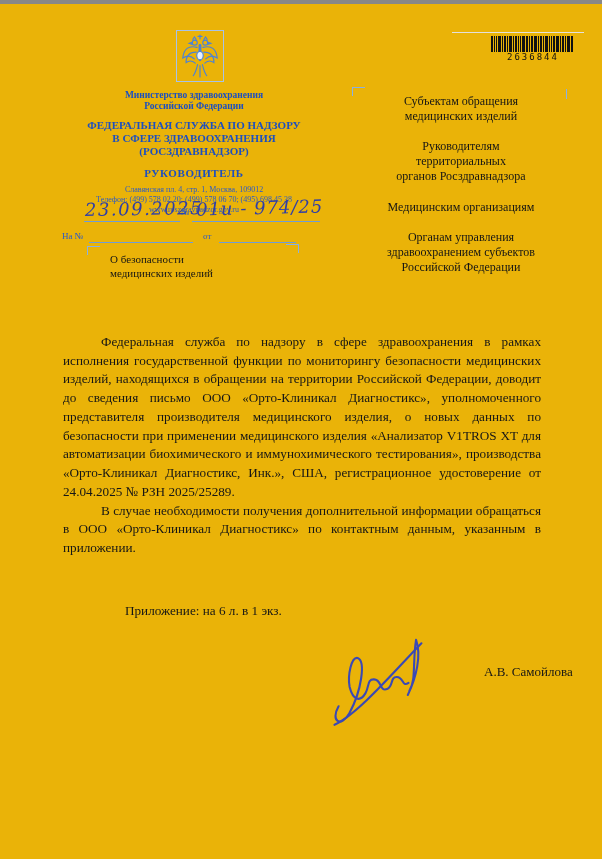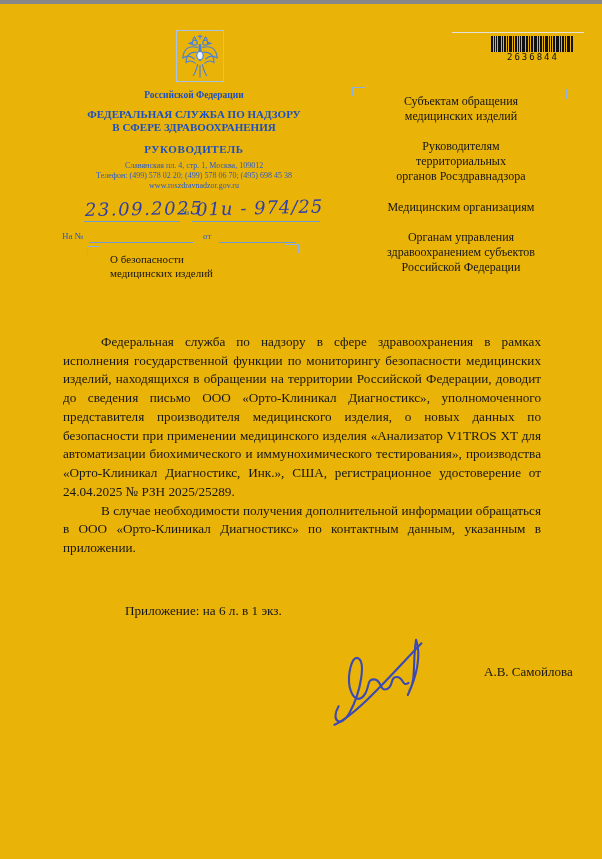--- a/index.html
+++ b/index.html
@@ -120,25 +120,27 @@
         <path d="M18 20 C10 20 7 25 7.5 31 C11 28 14 29 17 31.5"></path>
         <path d="M26 20 C34 20 37 25 36.5 31 C33 28 30 29 27 31.5"></path>
         <path d="M19.5 33 C18 39 17 42 15 44.5 M22 34 V46 M24.5 33 C26 39 27 42 29 44.5"></path>
         <ellipse cx="22" cy="23.5" rx="3.4" ry="4.4" fill="#eaf1fb"></ellipse>
       </g>
     </svg>
   </div>
 
   <div class="letterhead">
     <div class="lh-ministry">
+      <div>Министерство здравоохранения</div>
       <div>Российской Федерации</div>
     </div>
     <div class="lh-service">
       <div>ФЕДЕРАЛЬНАЯ СЛУЖБА ПО НАДЗОРУ</div>
       <div>В СФЕРЕ ЗДРАВООХРАНЕНИЯ</div>
+      <div>(РОСЗДРАВНАДЗОР)</div>
     </div>
     <div class="lh-head">РУКОВОДИТЕЛЬ</div>
     <div class="lh-contacts">
       <div>Славянская пл. 4, стр. 1, Москва, 109012</div>
       <div>Телефон: (499) 578 02 20; (499) 578 06 70; (495) 698 45 38</div>
       <div>www.roszdravnadzor.gov.ru</div>
     </div>
   </div>
 
   <div class="handwriting hw-date">23.09.2025</div>

